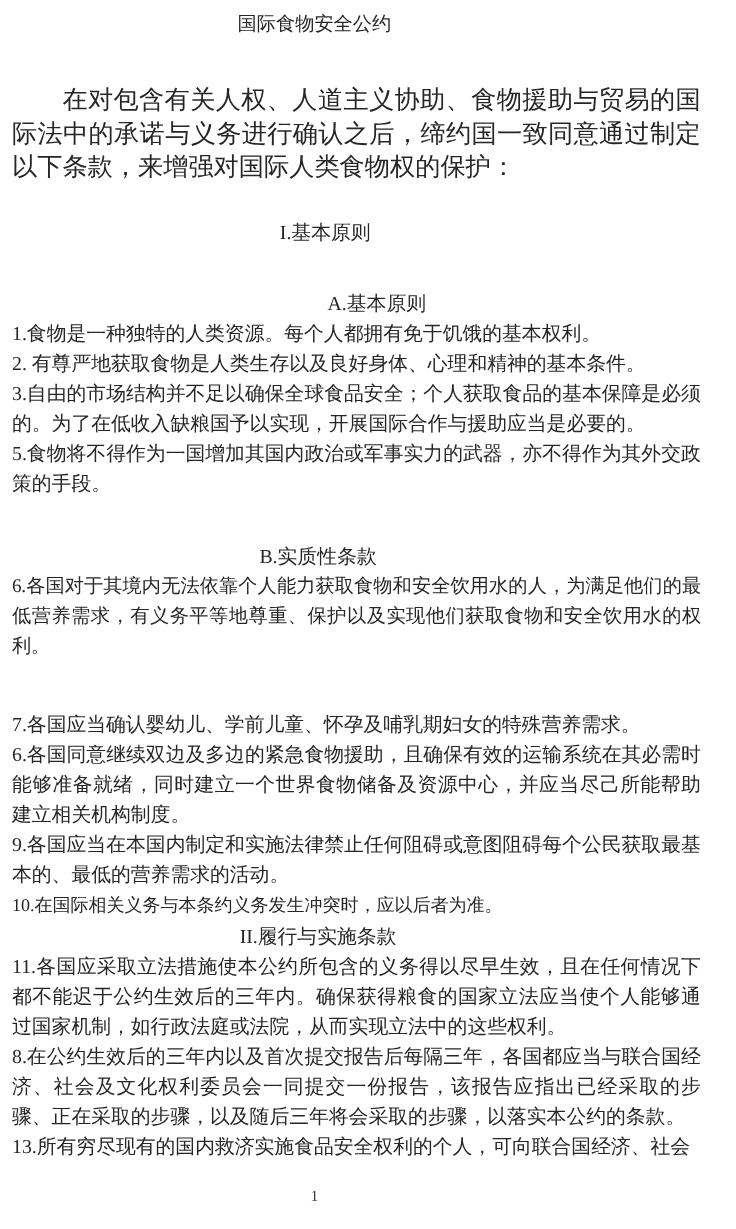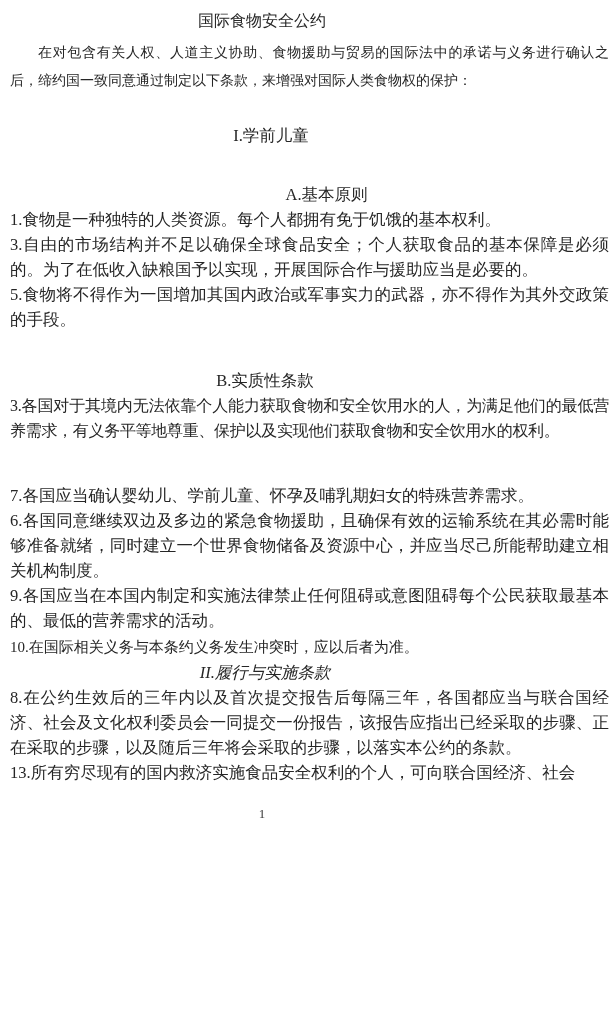--- a/index.html
+++ b/index.html
@@ -6,34 +6,34 @@
     margin: 0;
     padding: 0;
     background: #ffffff;
   }
   .page {
     position: relative;
     width: 613px;
     height: 1022px;
     background: #ffffff;
     box-sizing: border-box;
-    padding: 8px 4px 0 10px;
+    padding: 8px 29px 0 10px;
     overflow: hidden;
     font-family: "Liberation Serif", "DejaVu Serif", serif;
     color: #262626;
   }
   .doc-title {
     width: 504px;
     text-align: center;
     font-size: 16px;
     line-height: 25px;
   }
   .preamble {
-    margin-top: 6px;
-    font-size: 14px;
+    margin-top: 36px;
+    font-size: 21px;
     line-height: 28px;
     text-align: justify;
     text-indent: 2em;
   }
   .heading {
     font-size: 16.5px;
     line-height: 25px;
     text-align: center;
   }
   .heading-part1 {
@@ -45,21 +45,20 @@
     position: relative;
     left: 17px;
   }
   .heading-section-b {
     margin-top: 36px;
     width: 510px;
   }
   .heading-part2 {
     margin-top: 2px;
     width: 510px;
-    font-style: italic;
   }
   .clause {
     margin: 0;
     font-size: 16.5px;
     line-height: 25px;
     text-align: justify;
   }
   .clause.tight {
     font-size: 16px;
     letter-spacing: -0.3px;
@@ -83,36 +82,38 @@
 </style>
 </head>
 <body>
 
 <div class="page">
 
   <div class="doc-title">国际食物安全公约</div>
 
   <p class="preamble">在对包含有关人权、人道主义协助、食物援助与贸易的国际法中的承诺与义务进行确认之后，缔约国一致同意通过制定以下条款，来增强对国际人类食物权的保护：</p>
 
-  <div class="heading heading-part1">I.学前儿童</div>
+  <div class="heading heading-part1">I.基本原则</div>
 
   <div class="heading heading-section-a">A.基本原则</div>
 
   <p class="clause">1.食物是一种独特的人类资源。每个人都拥有免于饥饿的基本权利。</p>
+  <p class="clause">2. 有尊严地获取食物是人类生存以及良好身体、心理和精神的基本条件。</p>
   <p class="clause">3.自由的市场结构并不足以确保全球食品安全；个人获取食品的基本保障是必须的。为了在低收入缺粮国予以实现，开展国际合作与援助应当是必要的。</p>
   <p class="clause">5.食物将不得作为一国增加其国内政治或军事实力的武器，亦不得作为其外交政策的手段。</p>
 
   <div class="heading heading-section-b">B.实质性条款</div>
 
-  <p class="clause tight">3.各国对于其境内无法依靠个人能力获取食物和安全饮用水的人，为满足他们的最低营养需求，有义务平等地尊重、保护以及实现他们获取食物和安全饮用水的权利。</p>
+  <p class="clause tight">6.各国对于其境内无法依靠个人能力获取食物和安全饮用水的人，为满足他们的最低营养需求，有义务平等地尊重、保护以及实现他们获取食物和安全饮用水的权利。</p>
   <p class="clause gap-before">7.各国应当确认婴幼儿、学前儿童、怀孕及哺乳期妇女的特殊营养需求。</p>
   <p class="clause">6.各国同意继续双边及多边的紧急食物援助，且确保有效的运输系统在其必需时能够准备就绪，同时建立一个世界食物储备及资源中心，并应当尽己所能帮助建立相关机构制度。</p>
   <p class="clause">9.各国应当在本国内制定和实施法律禁止任何阻碍或意图阻碍每个公民获取最基本的、最低的营养需求的活动。</p>
   <p class="clause small">10.在国际相关义务与本条约义务发生冲突时，应以后者为准。</p>
 
   <div class="heading heading-part2">II.履行与实施条款</div>
 
+  <p class="clause">11.各国应采取立法措施使本公约所包含的义务得以尽早生效，且在任何情况下都不能迟于公约生效后的三年内。确保获得粮食的国家立法应当使个人能够通过国家机制，如行政法庭或法院，从而实现立法中的这些权利。</p>
   <p class="clause">8.在公约生效后的三年内以及首次提交报告后每隔三年，各国都应当与联合国经济、社会及文化权利委员会一同提交一份报告，该报告应指出已经采取的步骤、正在采取的步骤，以及随后三年将会采取的步骤，以落实本公约的条款。</p>
   <p class="clause">13.所有穷尽现有的国内救济实施食品安全权利的个人，可向联合国经济、社会</p>
 
   <div class="page-number">1</div>
 
 </div>
 
 </body></html>

